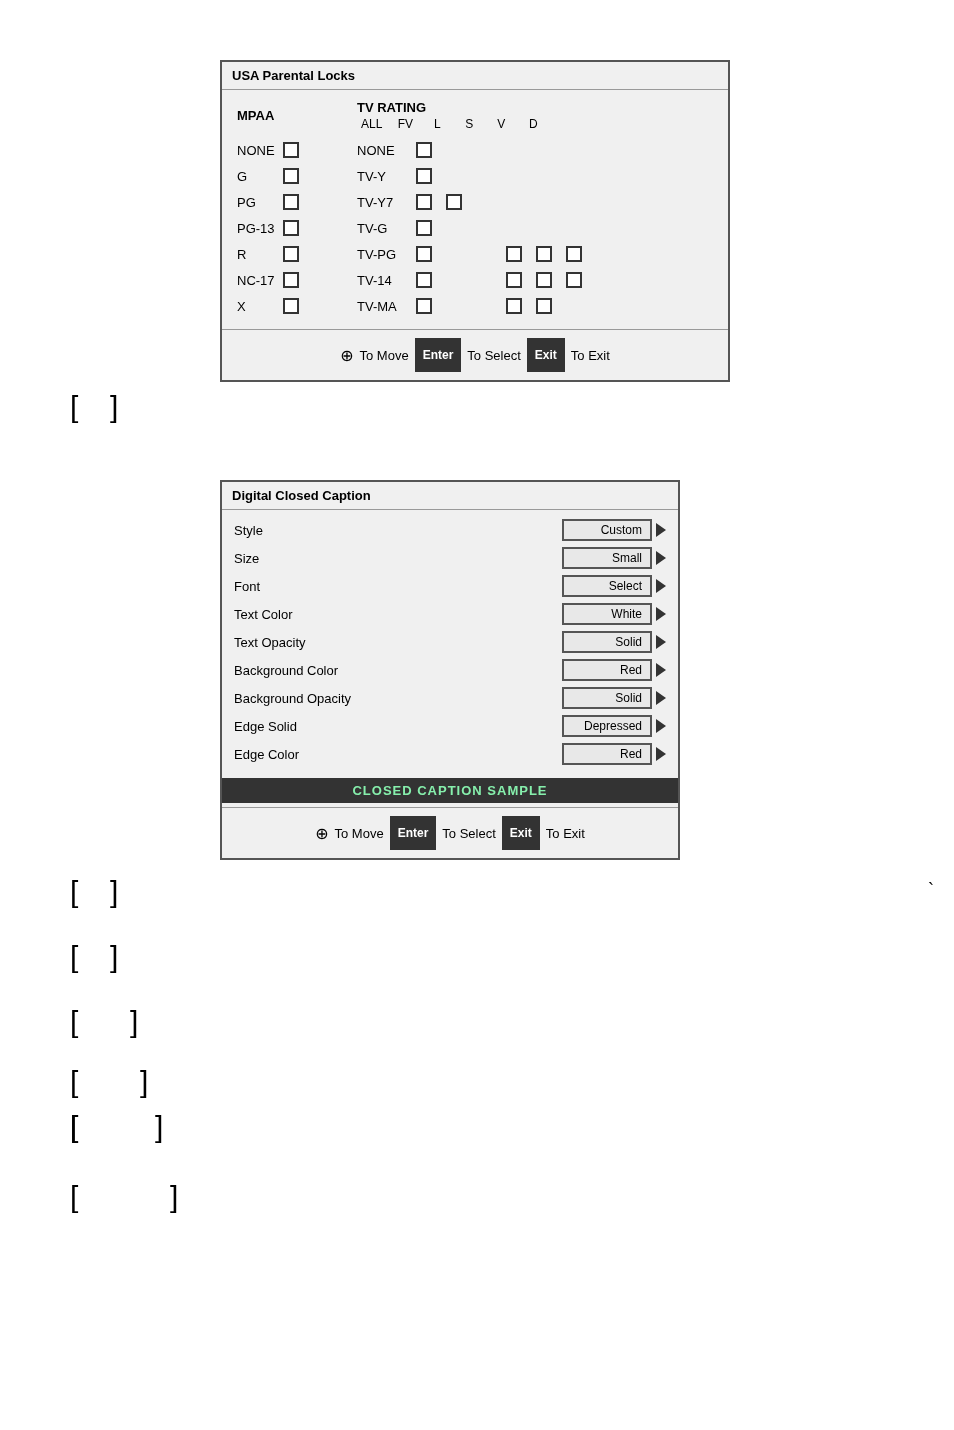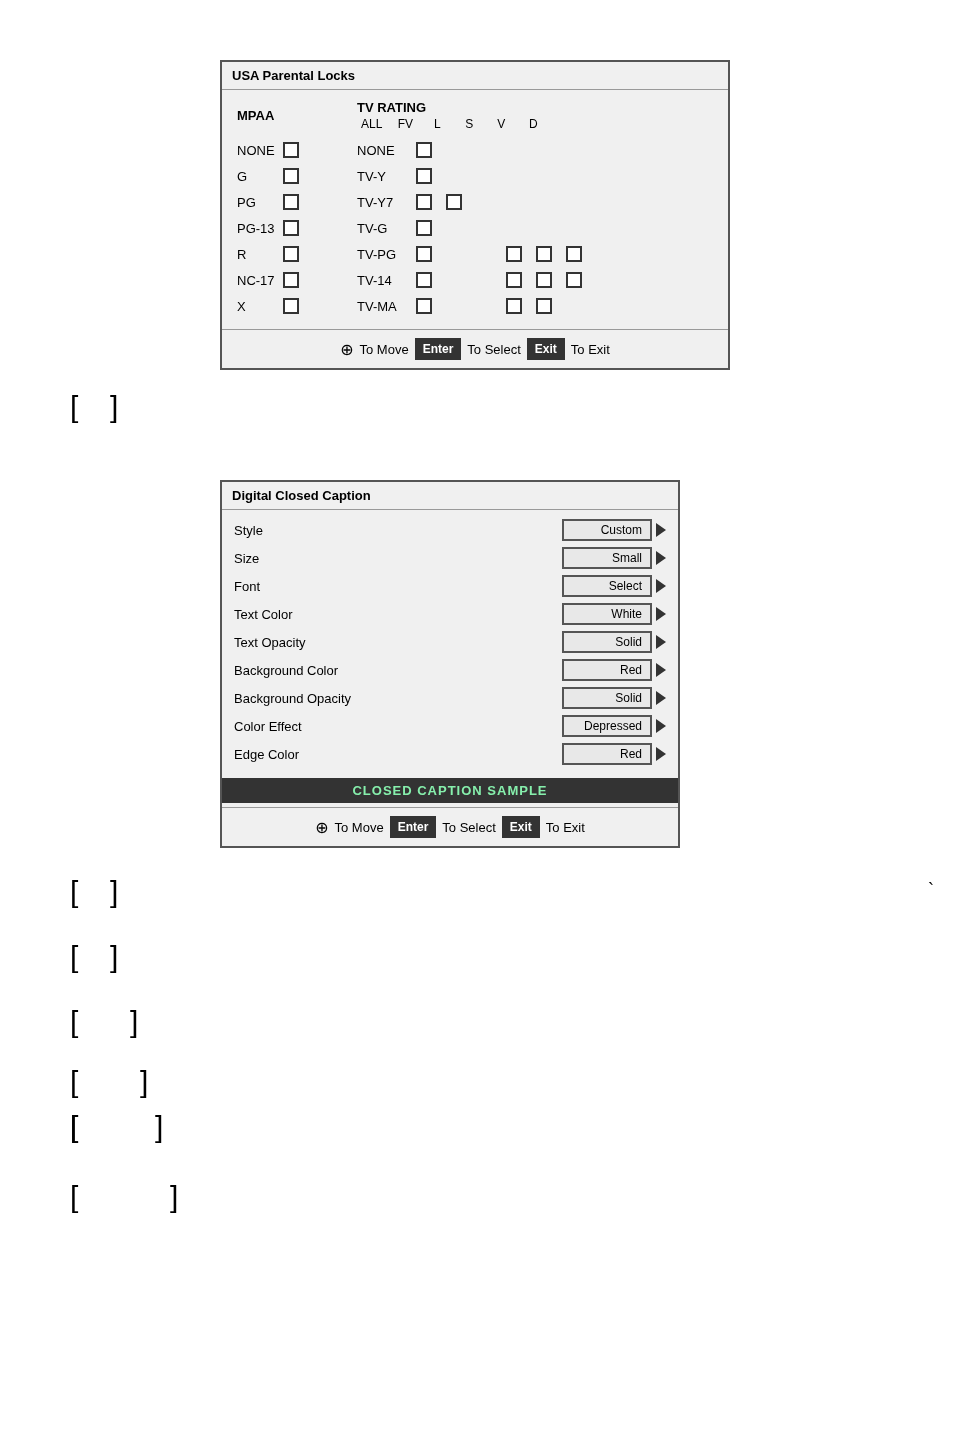--- a/index.html
+++ b/index.html
@@ -123,21 +123,21 @@
       gap: 6px;
     }
     .nav-icon {
       font-size: 16px;
     }
     .key-btn {
       border: 2px solid #333;
       background: #333;
       color: #fff;
       font-weight: bold;
-      padding: 2px 6px;
+      padding: 8px 6px;
       font-size: 12px;
     }
 
     
     .dcc-panel {
       position: absolute;
       top: 480px;
       left: 220px;
       width: 460px;
       border: 2px solid #555;
@@ -403,21 +403,21 @@
       </div>
     </div>
     <div class="dcc-row">
       <span class="dcc-label">Background Opacity</span>
       <div class="dcc-value">
         <div class="dcc-value-box">Solid</div>
         <div class="arrow-right"></div>
       </div>
     </div>
     <div class="dcc-row">
-      <span class="dcc-label">Color Effect</span>
+      <span class="dcc-label">Edge Solid</span>
       <div class="dcc-value">
         <div class="dcc-value-box">Depressed</div>
         <div class="arrow-right"></div>
       </div>
     </div>
     <div class="dcc-row">
       <span class="dcc-label">Edge Color</span>
       <div class="dcc-value">
         <div class="dcc-value-box">Red</div>
         <div class="arrow-right"></div>

